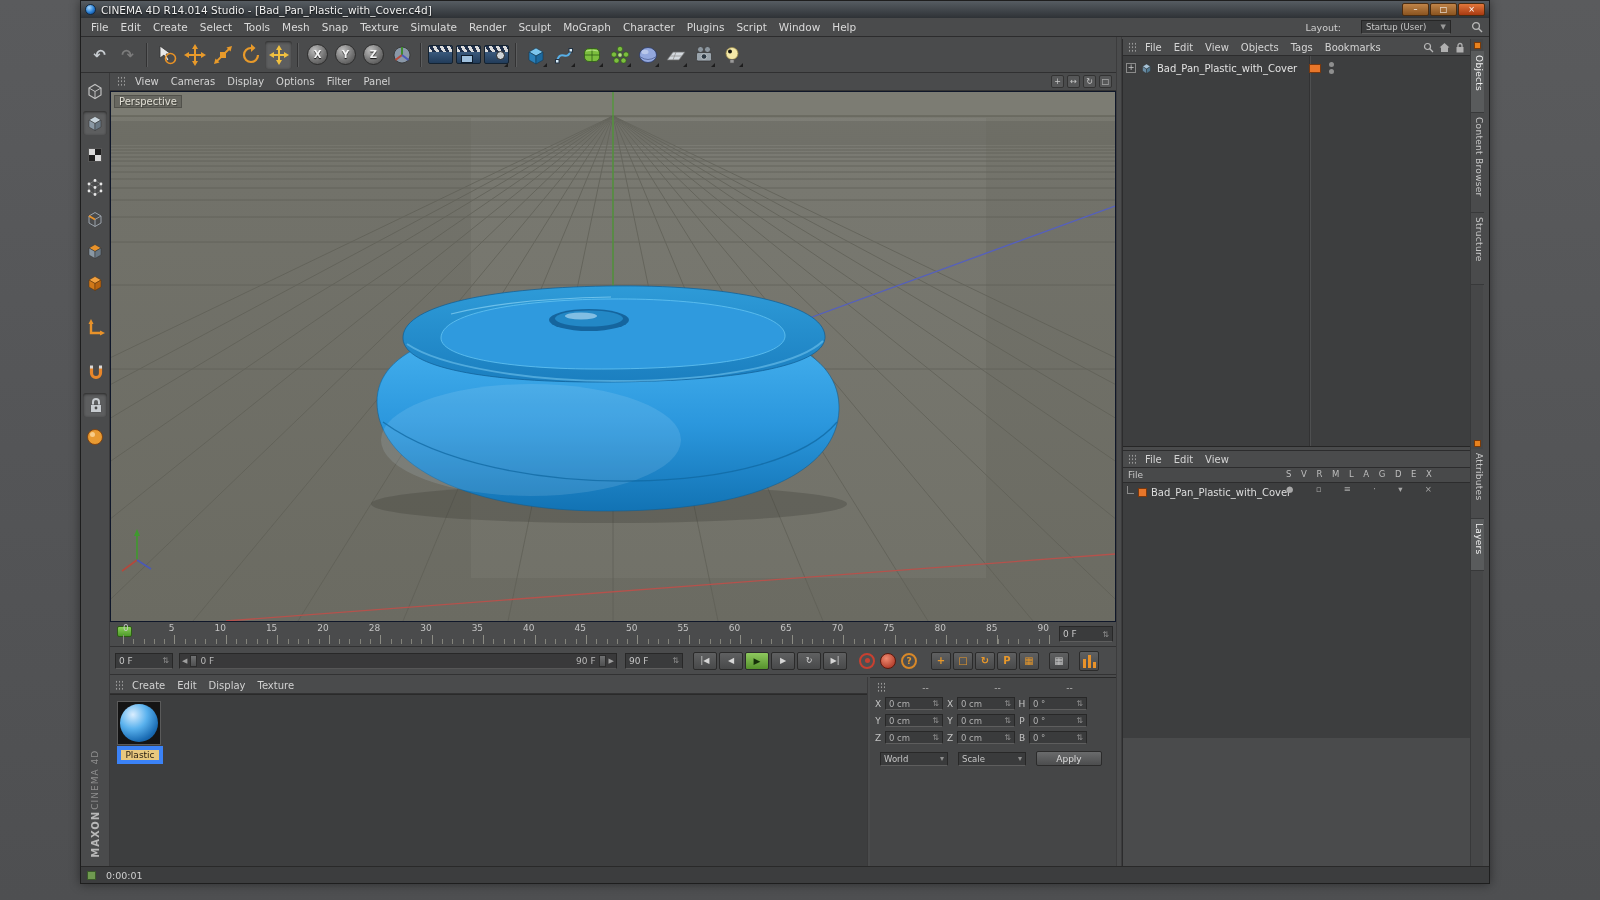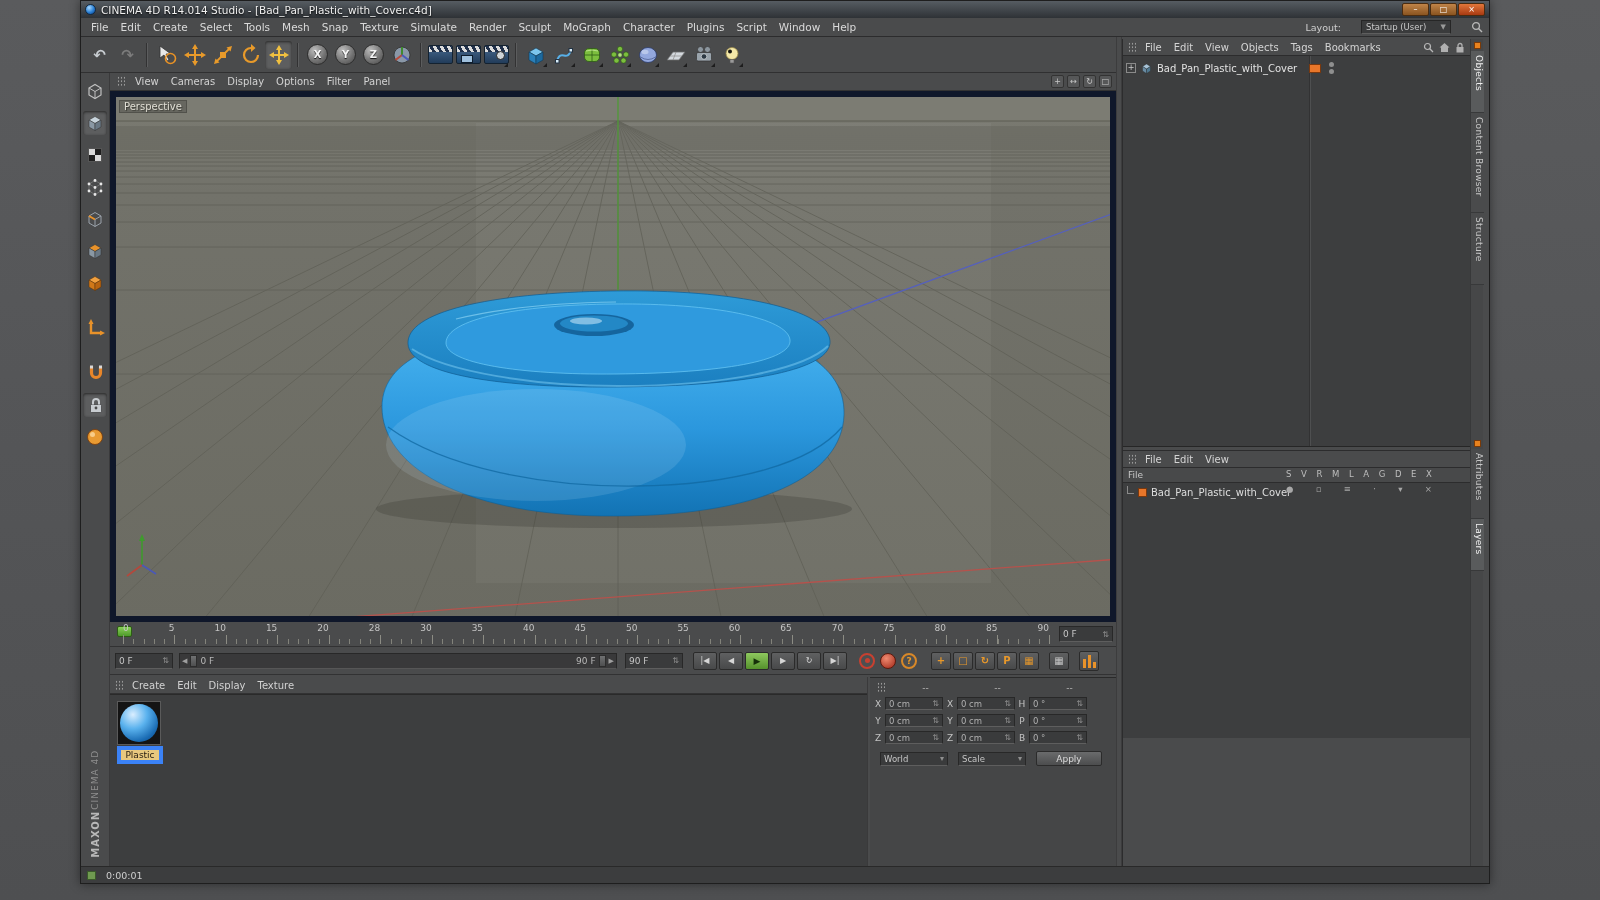--- a/index.html
+++ b/index.html
@@ -47,21 +47,21 @@
   .brand{margin-top:auto;margin-bottom:8px;writing-mode:vertical-rl;transform:rotate(180deg);display:flex;gap:1px;}
   .brand .maxon{font-weight:bold;color:#b8b8b8;font-size:10px;letter-spacing:1px;}
   .brand .prod{color:#8f8f8f;font-size:9px;letter-spacing:1px;}
 
   
   .vp-menubar{position:absolute;left:29px;top:72px;width:1006px;height:18px;background:#4a4b4c;border-bottom:1px solid #333;display:flex;align-items:center;padding:0 4px;gap:1px;}
   .vp-mi{font-size:10px;color:#d2d2d2;padding:1px 6px;}
   .vp-corner{margin-left:auto;display:flex;gap:3px;}
   .vp-cbtn{width:13px;height:13px;font-size:8px;color:#c8c8c8;display:flex;align-items:center;justify-content:center;background:#565758;border:1px solid #333;border-radius:2px;}
   .grip{width:8px;height:11px;margin:0 3px;background-image:radial-gradient(circle,#9a9a9a 0.8px,transparent 1.1px);background-size:3px 3.5px;flex:none;}
-  .viewport{position:absolute;left:29px;top:90px;width:1006px;height:531px;border:6px solid #0f172a;background:#70706a;overflow:hidden;}
+  .viewport{position:absolute;left:29px;top:90px;width:1006px;height:531px;border:1px solid #0f172a;background:#70706a;overflow:hidden;}
   .vp-label{position:absolute;left:3px;top:3px;font-size:10px;color:#e0ded4;text-shadow:1px 1px 1px #3c3c36;background:rgba(86,86,80,.55);padding:0 4px;border:1px solid rgba(60,60,54,.5);}
 
   
   .ruler{position:absolute;left:29px;top:621px;width:1006px;height:25px;background:#4a4b4c;border-bottom:1px solid #323233;}
   .tnum-row{position:absolute;left:13px;top:1px;width:926px;display:flex;justify-content:space-between;}
   .tnum{font-size:9px;color:#c4c4c4;}
   .ticks-minor{position:absolute;left:13px;bottom:2px;width:928px;height:5px;background:repeating-linear-gradient(90deg,#82827a 0 1px,transparent 1px 10.29px);}
   .ticks-major{position:absolute;left:13px;bottom:2px;width:929px;height:9px;background:repeating-linear-gradient(90deg,#8c8c84 0 1px,transparent 1px 51.44px);}
   .marker{position:absolute;left:7px;top:4px;width:15px;height:11px;background:linear-gradient(#8ad05a,#4e9a2a);border:1px solid #2c5c14;border-radius:2px;}
   .nfield{background:#3a3b3c;border:1px solid #282828;border-bottom-color:#5e5e5e;color:#c6c6c6;font-size:9px;display:flex;align-items:center;padding:0 3px;gap:2px;}

